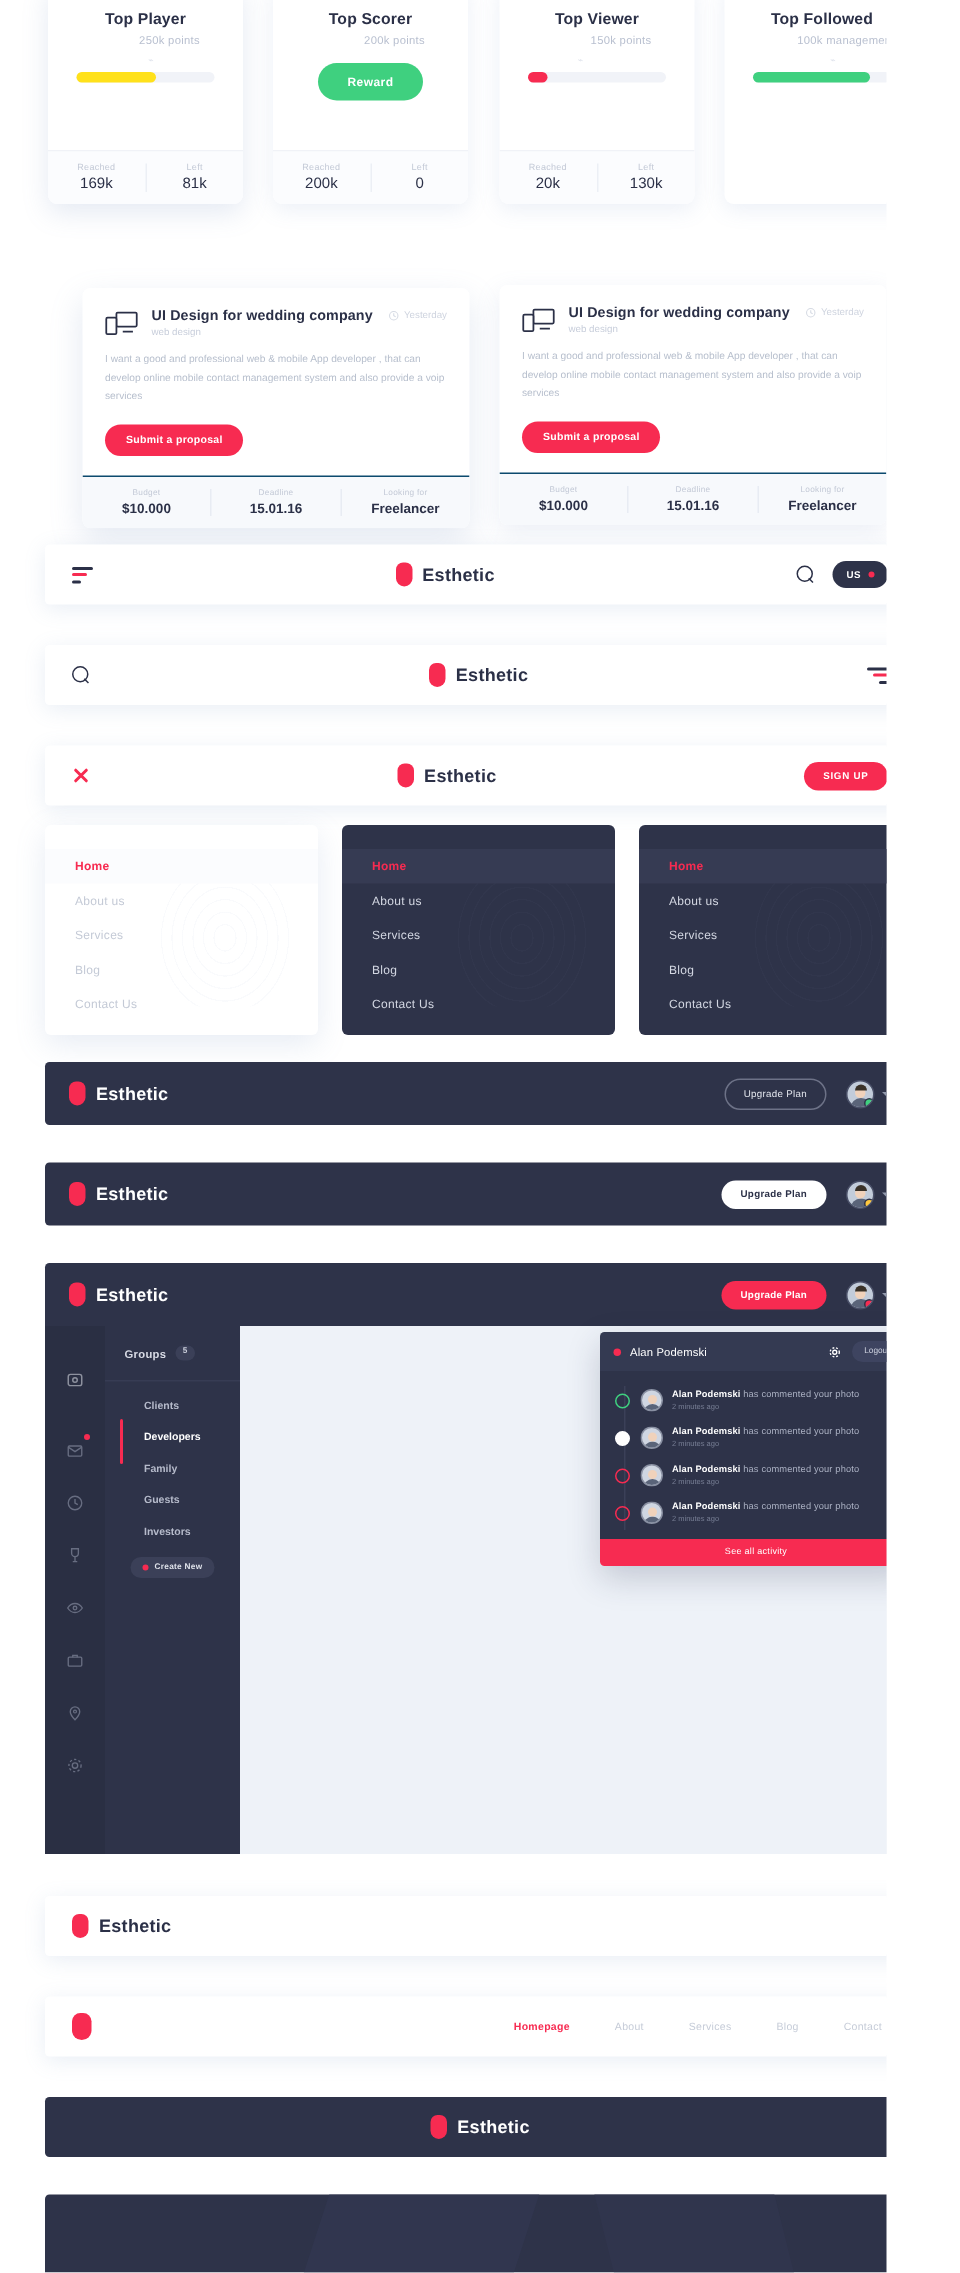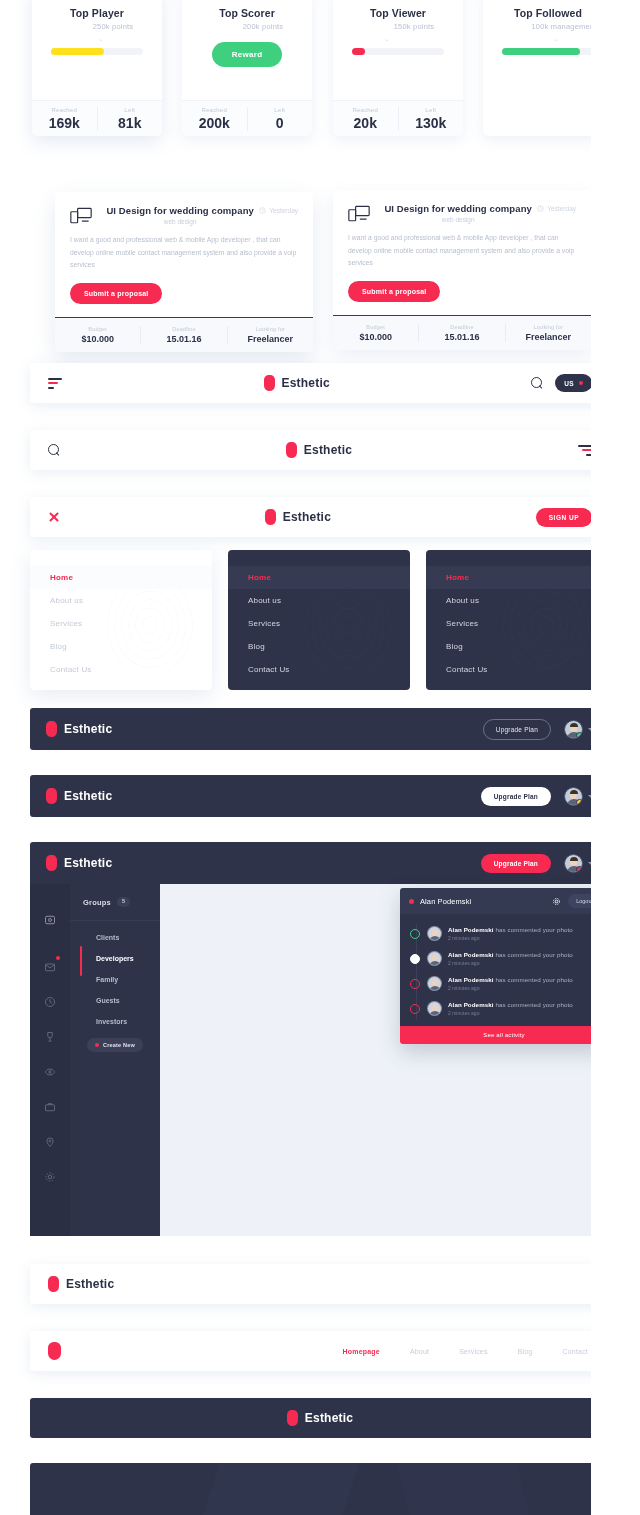--- a/index.html
+++ b/index.html
@@ -43,31 +43,31 @@
     font-size:8px; font-weight:700; padding:8px 20px; letter-spacing:.3px;
     font-family:"Liberation Sans", sans-serif; cursor:pointer;
   }
   .sc-foot {
     height:36px; border-top:1px solid #f0f2f7; background:#fbfcfe;
     display:flex; align-items:center; border-radius:0 0 6px 6px;
   }
   .sc-cell { flex:1; text-align:center; }
   .sc-cell + .sc-cell { border-left:1px solid #eceff5; }
   .sc-lab { font-size:6px; color:#c3c9d6; letter-spacing:.2px; }
-  .sc-val { font-size:14px; font-weight:700; color:#2b3047; margin-top:2px; }
+  .sc-val { font-size:10px; font-weight:400; color:#2b3047; margin-top:2px; }
 
   
   .jobcard {
     position:absolute; background:#ffffff; border-radius:5px;
     width:258px; overflow:hidden;
   }
   .jc1 { left:55px; top:192px; box-shadow:0 8px 22px rgba(120,145,190,.20); }
   .jc2 { left:333px; top:190px; box-shadow:0 5px 16px rgba(120,145,190,.14); }
   .jc-body { padding:13px 15px 13px 15px; }
-  .jc-head { display:flex; align-items:flex-start;text-align:center; }
+  .jc-head { display:flex; align-items:flex-start; }
   .jc-icon { width:22px; height:18px; margin-right:9px; margin-top:2px; flex:none; }
   .jc-h-txt { flex:1; }
   .jc-title { font-size:9.5px; font-weight:700; color:#2b3047; letter-spacing:.1px; }
   .jc-tag { font-size:6.5px; color:#c8cedb; margin-top:2px; }
   .jc-time { font-size:6.5px; color:#cfd4df; display:flex; align-items:center; gap:3px; padding-top:2px; }
   .jc-desc { font-size:6.8px; line-height:1.85; color:#b7bfcd; margin-top:9px; }
   .jc-cta {
     margin-top:11px; background:#f72b51; color:#fff; border:none;
     border-radius:16px; font-size:7px; font-weight:700; padding:7px 14px;
     letter-spacing:.2px; font-family:"Liberation Sans", sans-serif; cursor:pointer;

